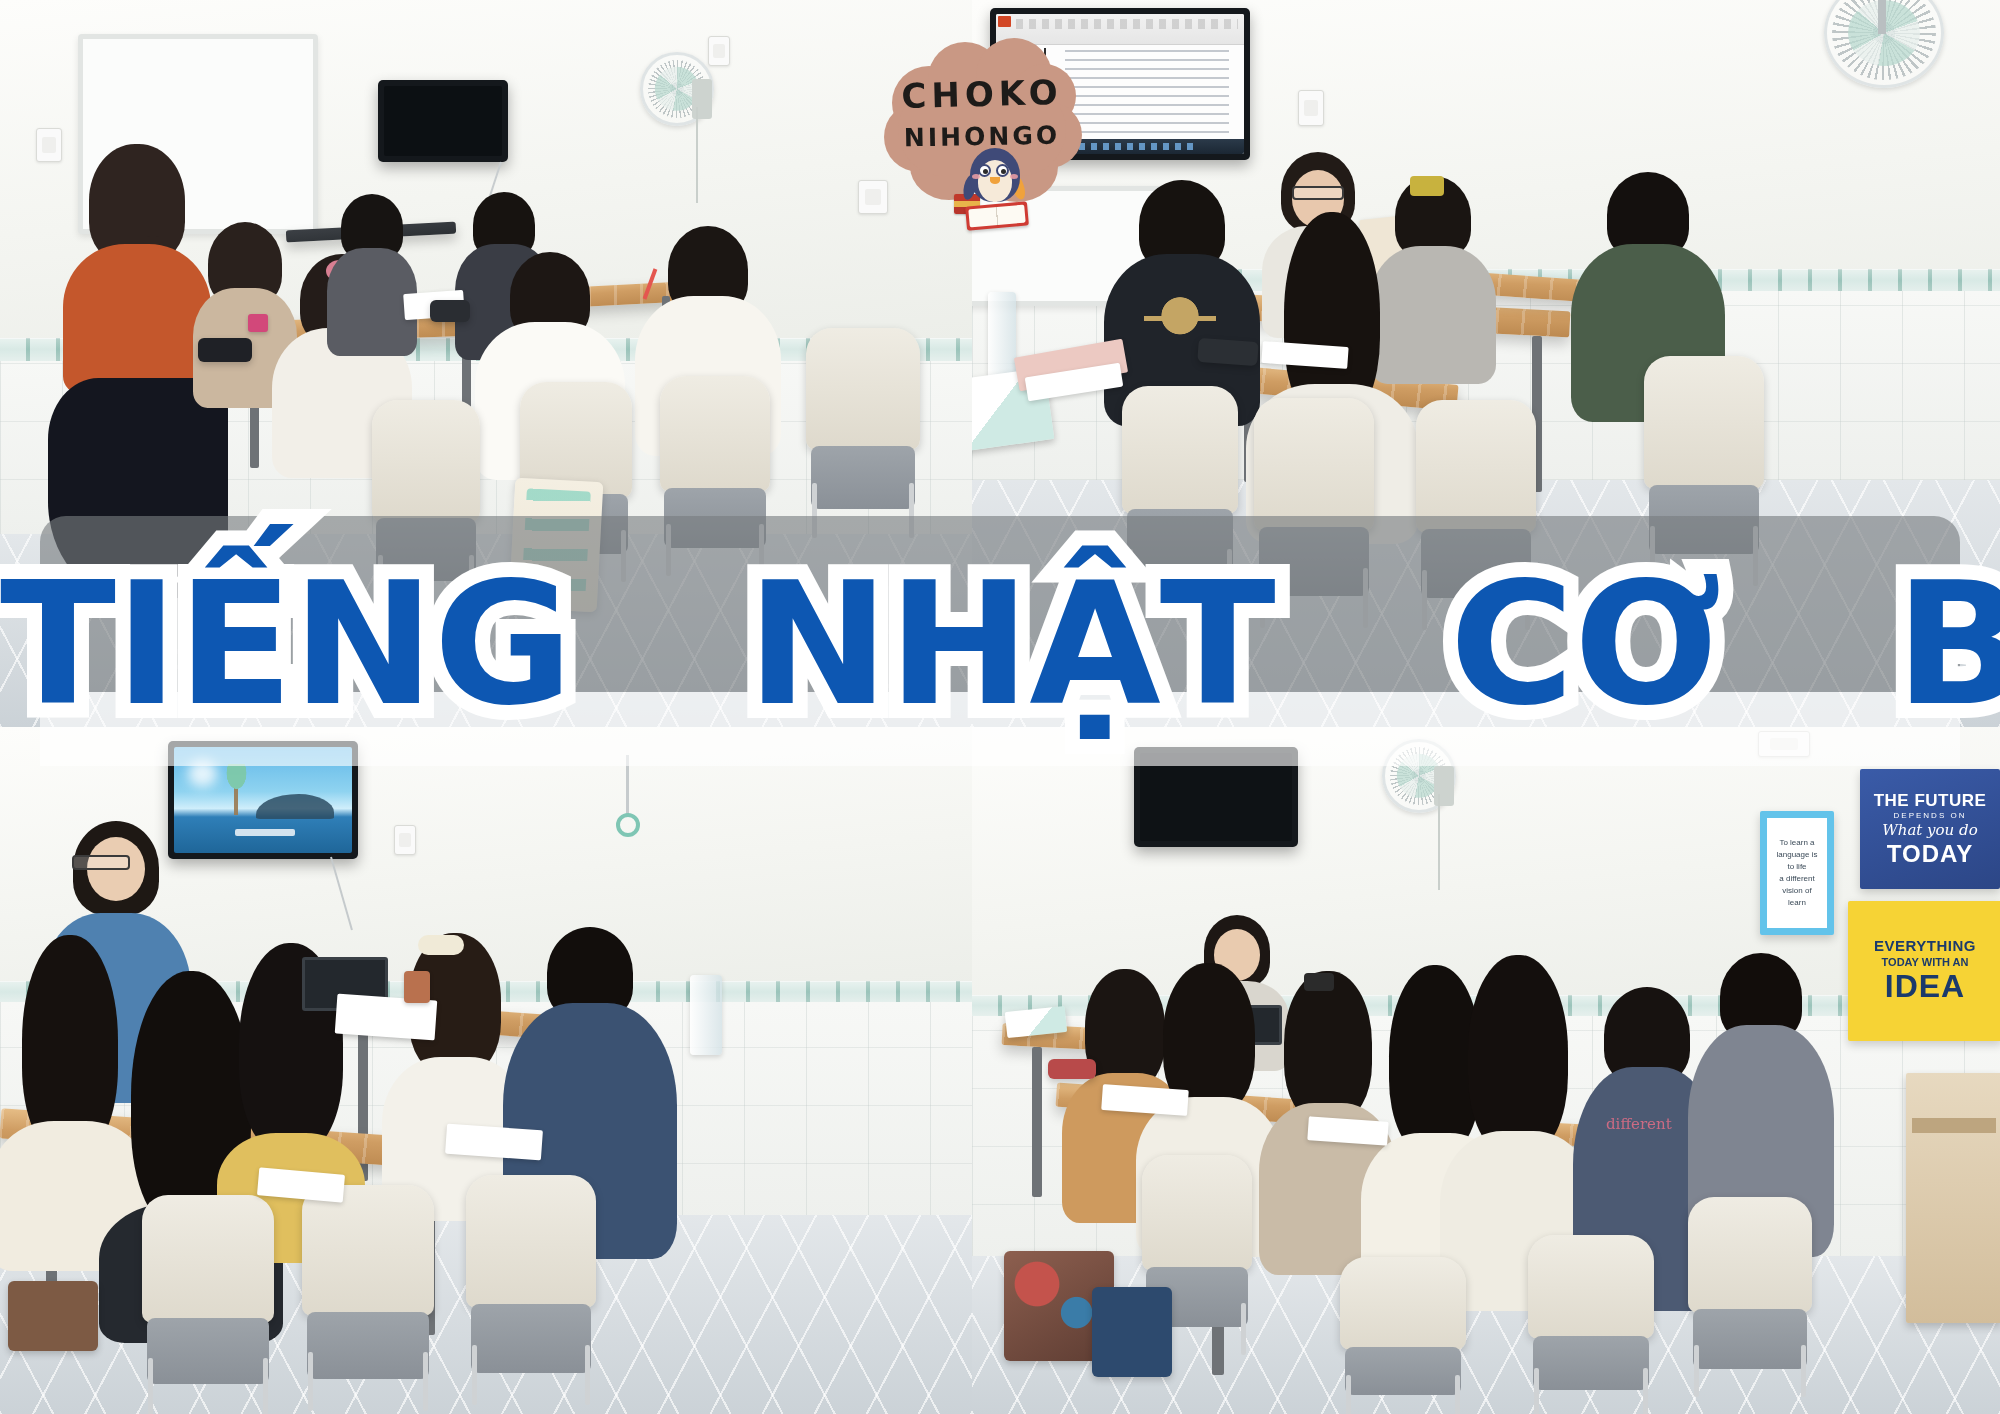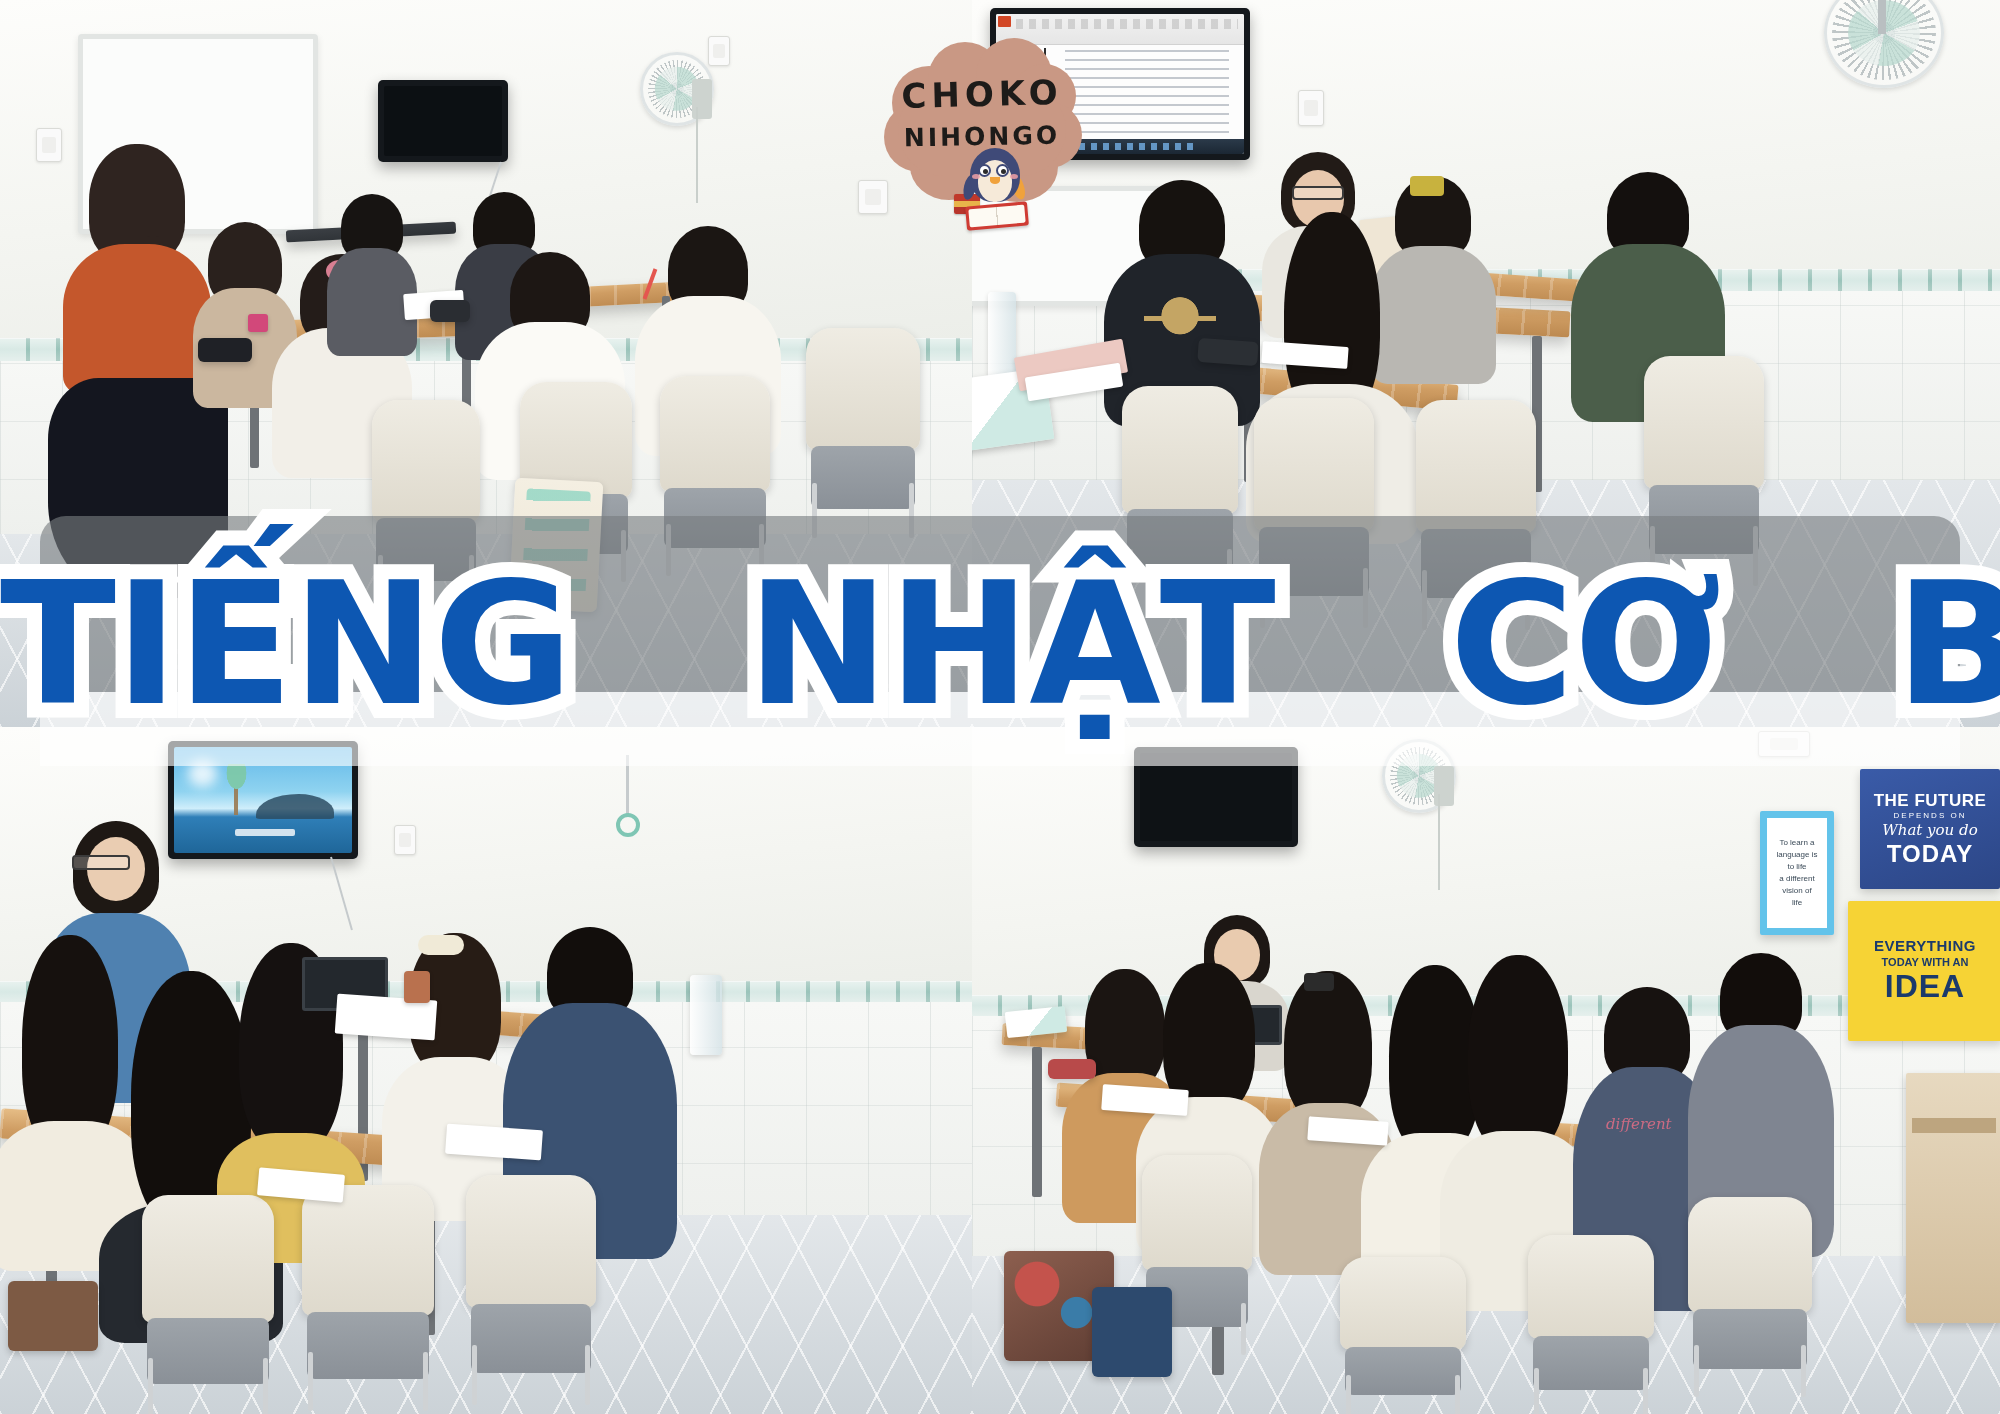--- a/index.html
+++ b/index.html
@@ -546,21 +546,21 @@
           <div style="font-weight:700;font-size:11px;margin-top:3px;">TODAY WITH AN</div>
           <div style="font-weight:700;font-size:32px;letter-spacing:1px;margin-top:2px;">IDEA</div>
         </div>
 
         <div class="poster-s poster-lblue" style="left:788px; top:84px; width:74px; height:124px; padding:6px; font-size:8px; line-height:1.5;">
           <div>To learn a</div>
           <div>language is</div>
           <div>to life</div>
           <div>a different</div>
           <div>vision of</div>
-          <div>life</div>
+          <div>learn</div>
         </div>
 
         <div class="shelf" style="left:934px; top:346px; width:96px; height:250px;"></div>
 
         <div class="desk" style="left:30px; top:302px; width:230px; height:22px; transform:rotate(3deg);"></div>
         <div class="desk-leg" style="left:60px; top:320px; width:10px; height:150px;"></div>
         <div class="desk-leg" style="left:236px; top:328px; width:10px; height:148px;"></div>
 
         <div class="desk" style="left:84px; top:366px; width:300px; height:24px; transform:rotate(4deg);"></div>
         <div class="desk" style="left:200px; top:472px; width:400px; height:30px; transform:rotate(4deg);"></div>
@@ -599,21 +599,21 @@
 
         <div class="p" style="left:466px; top:228px; width:160px; height:350px;">
           <div class="hair" style="top:0;width:100px;height:200px;background:#140f0d;border-radius:48% 48% 40% 40%;"></div>
           <div class="body" style="top:176px;width:156px;height:180px;background:#efece2;"></div>
         </div>
 
         <div class="p" style="left:600px; top:260px; width:150px; height:320px;">
           <div class="hair" style="top:0;width:86px;height:96px;background:#171210;border-radius:50% 50% 34% 34%;"></div>
           <div class="body" style="top:80px;width:148px;height:244px;background:#4c5a73;"></div>
           <div style="position:absolute;left:34px;top:128px;width:90px;height:56px;color:#e26e86;
-                      font-family:'DejaVu Serif',serif;font-style:italic;font-size:15px;opacity:.85;">different</div>
+                      font-family:'DejaVu Serif',serif;font-size:15px;opacity:.85;">different</div>
         </div>
 
         <div class="p" style="left:714px; top:226px; width:150px; height:300px;">
           <div class="hair" style="top:0;width:82px;height:88px;background:#120d0b;border-radius:50% 50% 34% 34%;"></div>
           <div class="body" style="top:72px;width:146px;height:232px;background:#7f8591;"></div>
         </div>
 
         <div class="chair" style="left:170px; top:428px; width:110px; height:200px;">
           <div class="bk"></div>
             <div class="st"></div>

